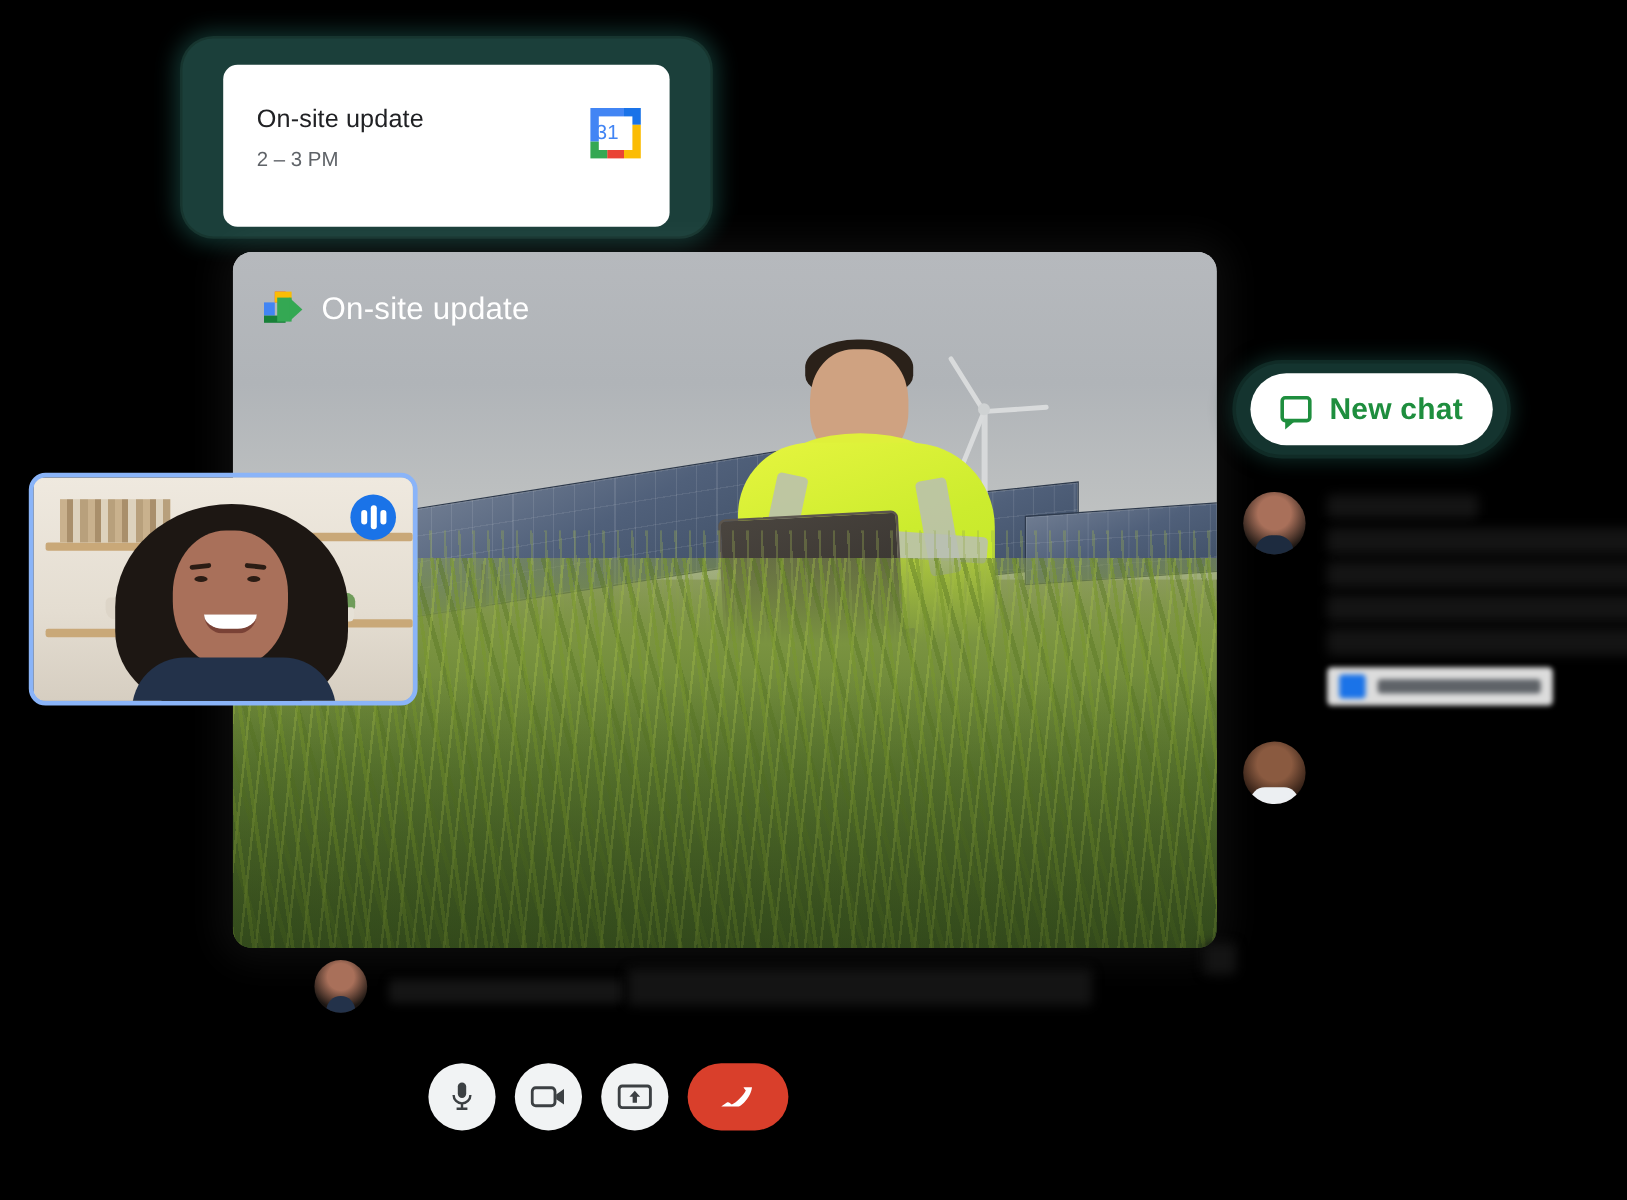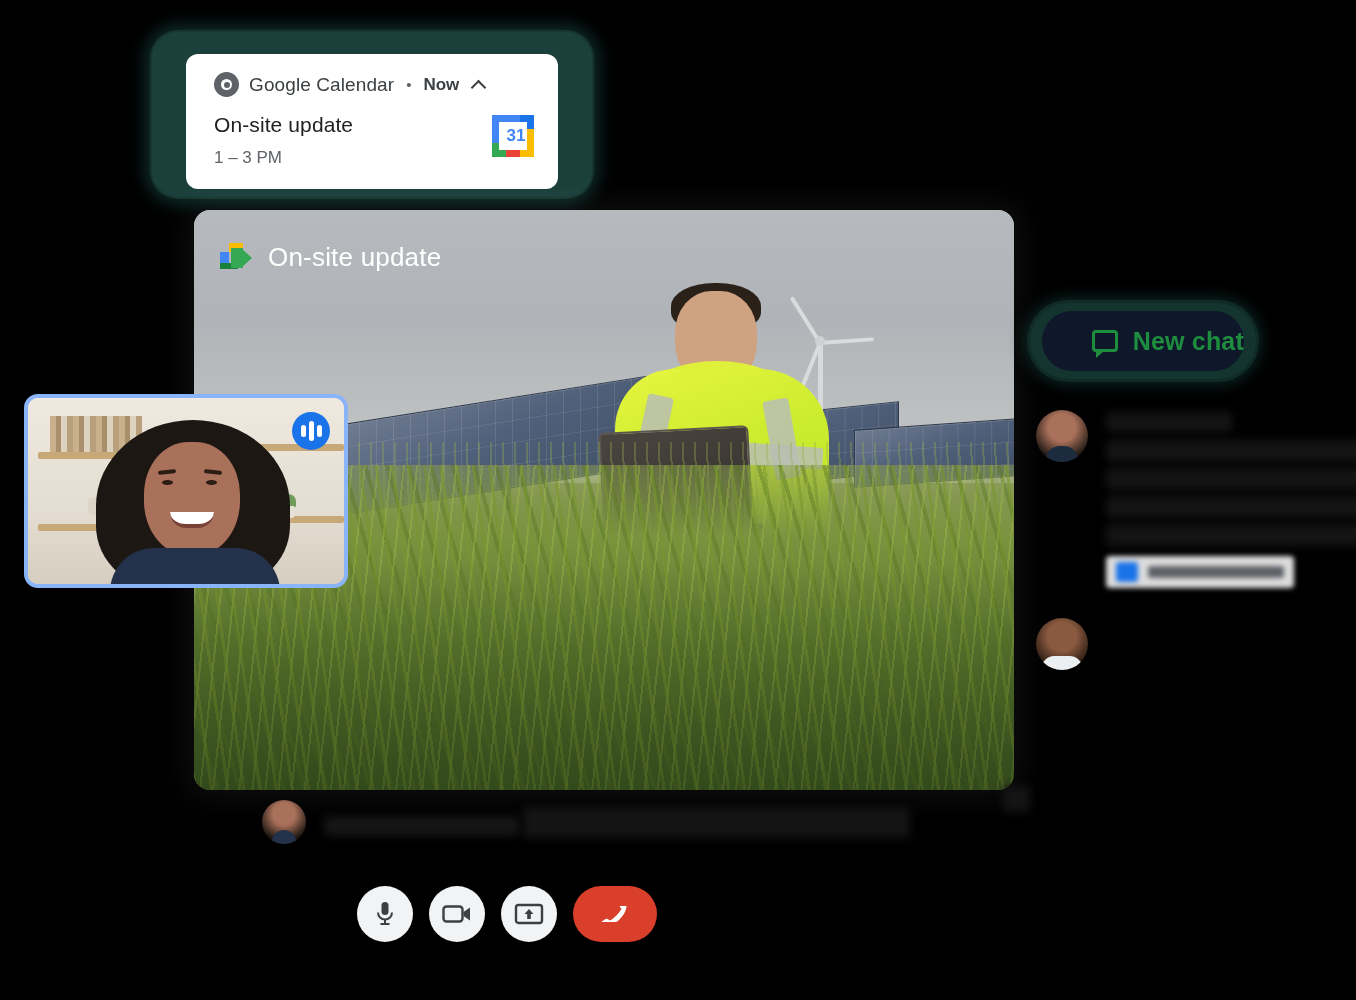--- a/index.html
+++ b/index.html
@@ -59,23 +59,23 @@
     margin-top: 2px; margin-right: 4px;
   }
   .gcal-icon .q { position: absolute; }
   .gcal-icon .blue   { left:0; top:0; width:28px; height:28px; background:#4285f4; }
   .gcal-icon .dblue  { left:28px; top:0; width:14px; height:14px; background:#1a73e8; }
   .gcal-icon .yellow { left:28px; top:14px; width:14px; height:28px; background:#fbbc04; }
   .gcal-icon .red    { left:14px; top:28px; width:14px; height:14px; background:#ea4335; }
   .gcal-icon .green  { left:0; top:28px; width:14px; height:14px; background:#34a853; }
   .gcal-icon .white  { left:7px; top:7px; width:28px; height:28px; background:#fff; }
   .gcal-icon .num {
-    position:absolute; left:10px; top:7px; width:28px; height:28px;
+    position:absolute; left:0; top:7px; width:28px; height:28px;
     display:flex; align-items:center; justify-content:center;
-    font-size:17px; color:#4285f4; font-weight:700;
+    font-size:17px; color:#4285f4; font-weight:400;
   }
 
   
   .meet-window {
     position: absolute; left: 194px; top: 210px;
     width: 820px; height: 580px;
     border-radius: 16px;
     overflow: hidden;
     box-shadow: 0 0 30px 10px rgba(255,255,255,.05);
   }
@@ -256,22 +256,22 @@
               display:flex; align-items:center; justify-content:center; }
 
   
   .newchat-glow {
     position:absolute; left:1030px; top:303px; width:226px; height:76px;
     border-radius:38px; background:#14342f;
     box-shadow: 0 0 0 3px #102b26, 0 0 16px 5px rgba(18,52,47,.8);
   }
   .newchat-btn {
     position:absolute; left:1042px; top:311px; width:202px; height:60px;
-    border-radius:30px; background:#0f172a; display:flex; align-items:center;
-    justify-content:flex-end; gap:15px;
+    border-radius:30px; background:#ffffff; display:flex; align-items:center;
+    justify-content:center; gap:15px;
   }
   .chat-bubble-icon { width:26px; height:22px; border:3px solid #1e8e3e;
     border-radius:4px; position:relative; flex:none; }
   .chat-bubble-icon::after { content:""; position:absolute; left:1px; bottom:-9px;
     width:0; height:0; border-left:8px solid #1e8e3e;
     border-bottom:7px solid transparent; }
   .newchat-label { font-size:25px; color:#1e8e3e; font-weight:700; letter-spacing:.2px; }
 
   .chat-list { position:absolute; left:1036px; top:410px; width:300px; }
   .chat-msg { display:flex; gap:18px; margin-bottom:30px; }
@@ -299,31 +299,24 @@
   .reaction { font-size:25px; margin-top:10px; display:inline-block;
               background:#d8d8d8; border-radius:4px; line-height:1; padding:2px; }
 </style>
 </head>
 <body>
 
 <div class="stage">
 
   <div class="notif-glow"></div>
   <div class="notif-card">
-    <div class="notif-head">
-      <span class="chrome-icon"></span>
-      <span class="notif-app">Google Calendar</span>
-      <span class="notif-dot">•</span>
-      <span class="notif-time">Now</span>
-      <span class="caret-up"></span>
-    </div>
     <div class="notif-body">
       <div>
         <div class="notif-title">On-site update</div>
-        <div class="notif-sub">1 – 3 PM</div>
+        <div class="notif-sub">2 – 3 PM</div>
       </div>
       <div class="gcal-icon">
         <span class="q blue"></span>
           <span class="q dblue"></span>
           <span class="q yellow"></span>
         <span class="q red"></span>
           <span class="q green"></span>
           <span class="q white"></span>
         <span class="num">31</span>
       </div>

